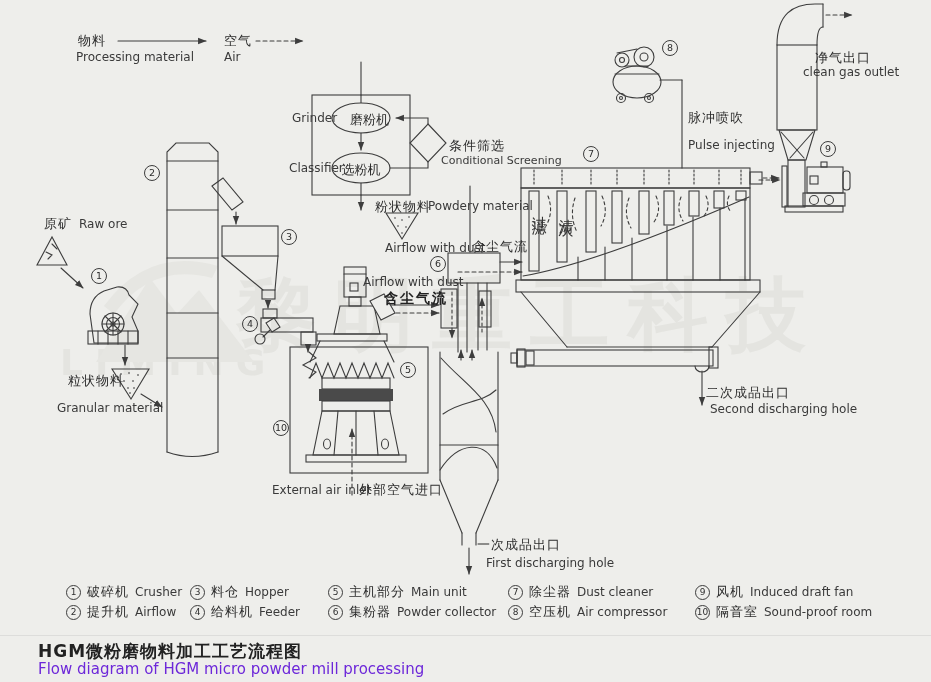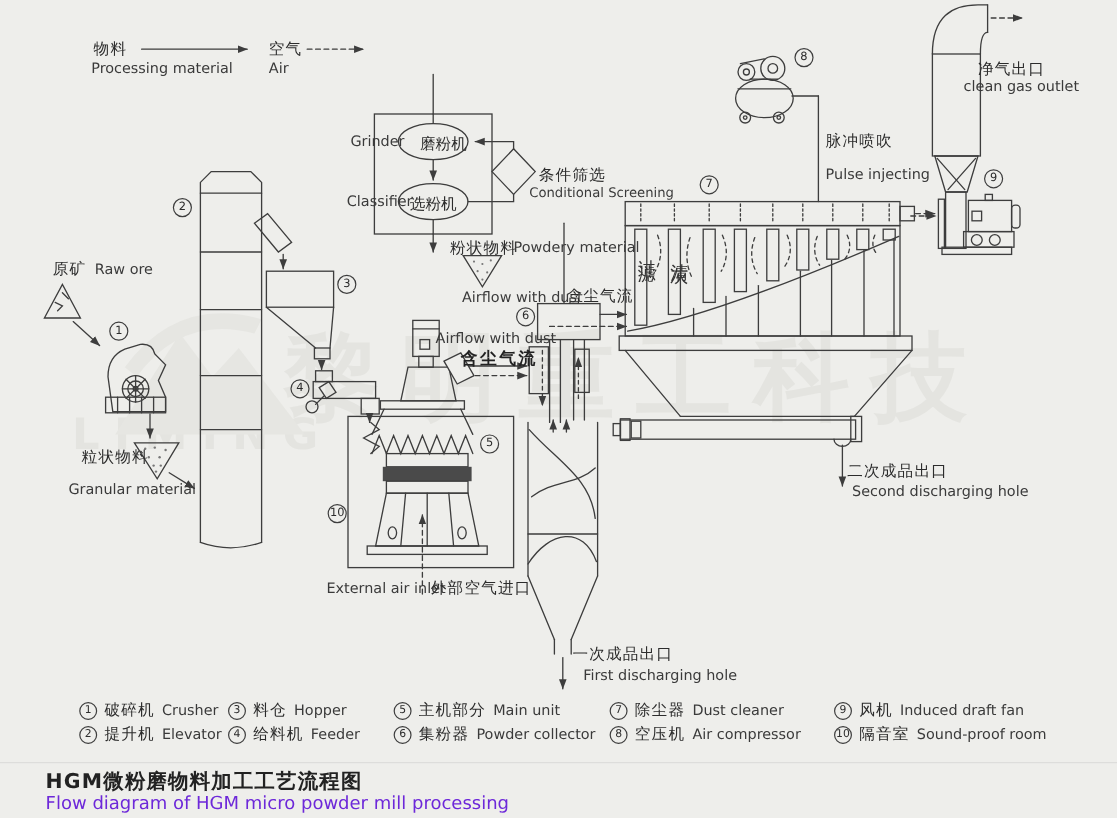--- a/index.html
+++ b/index.html
@@ -327,21 +327,21 @@
   <div class="co" style="left:273px;top:420px">10</div>
 
   <div class="lg" style="left:66px;top:583px">
     <span class="cnum">1</span>
     <span class="zh">破碎机</span>
     <span class="en">Crusher</span>
   </div>
   <div class="lg" style="left:66px;top:603px">
     <span class="cnum">2</span>
     <span class="zh">提升机</span>
-    <span class="en">Elevator</span>
+    <span class="en">Airflow</span>
   </div>
   <div class="lg" style="left:190px;top:583px">
     <span class="cnum">3</span>
     <span class="zh">料仓</span>
     <span class="en">Hopper</span>
   </div>
   <div class="lg" style="left:190px;top:603px">
     <span class="cnum">4</span>
     <span class="zh">给料机</span>
     <span class="en">Feeder</span>

